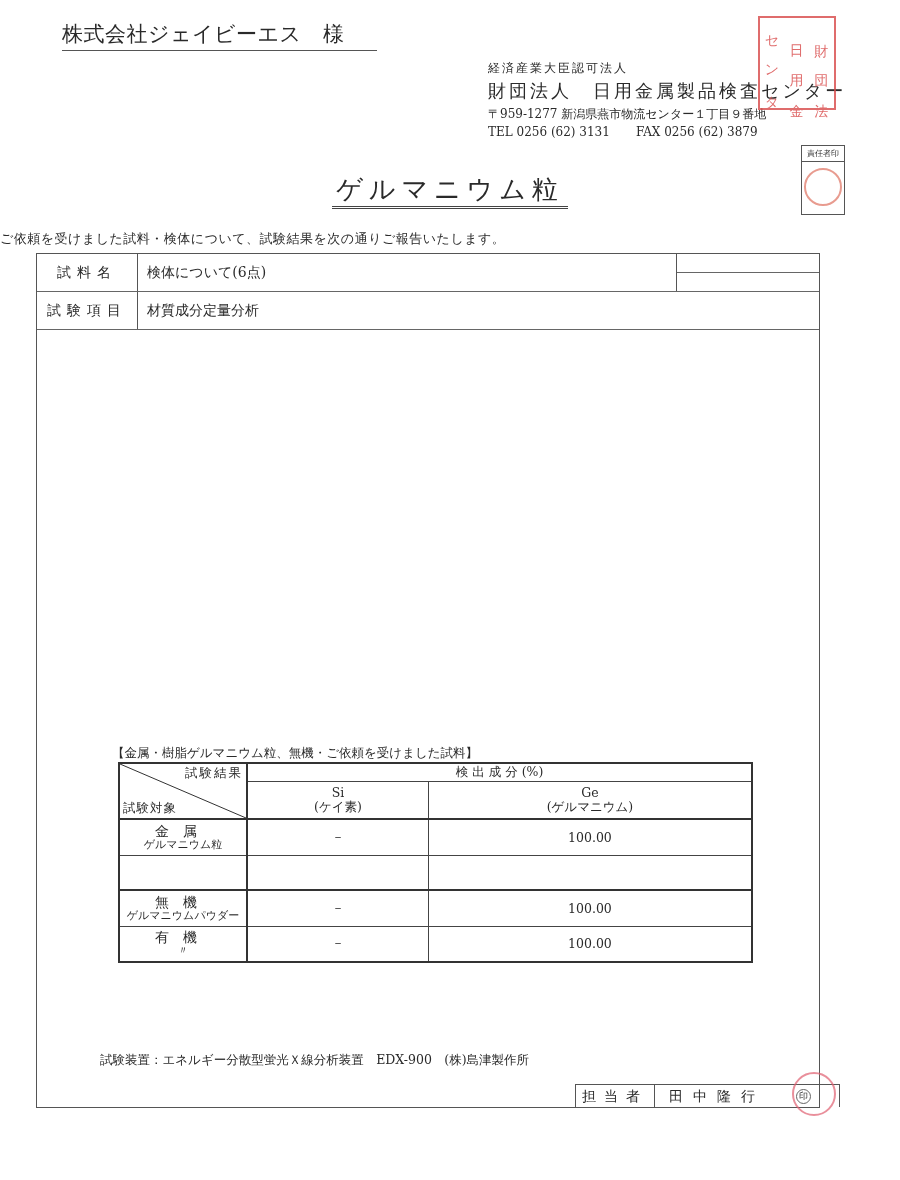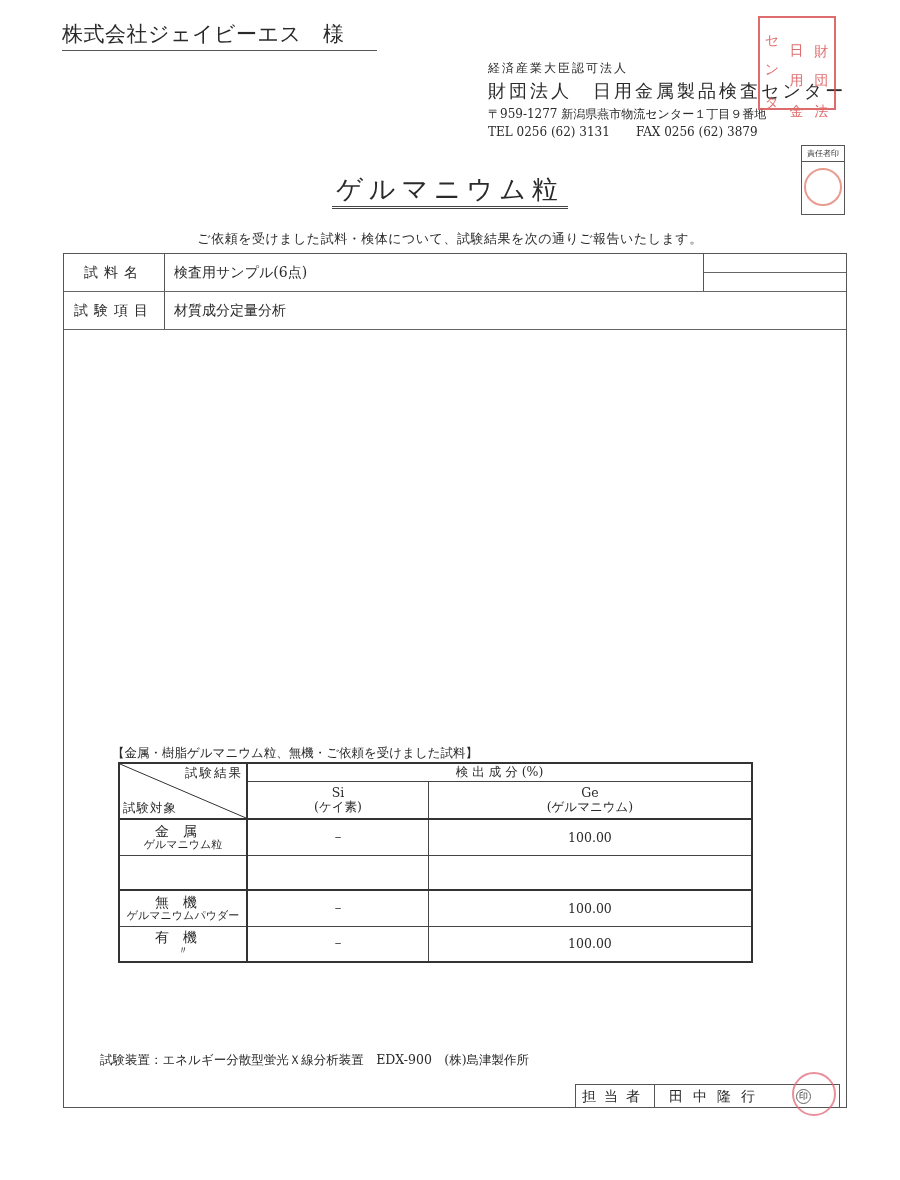--- a/index.html
+++ b/index.html
@@ -32,25 +32,25 @@
   .resp-box .stamp {
     width: 34px; height: 34px; border: 2px solid #e07a6a; border-radius: 50%;
     margin: 6px auto 0; opacity: 0.75;
   }
 
   .title {
     left: 0; width: 900px; top: 172px; text-align: center; font-size: 26px; letter-spacing: 6px;
   }
   .title span { border-bottom: 3px double #444; padding: 0 4px 2px; }
   .intro {
-    left: 0; width: 900px; top: 230px; text-align: center; font-size: 13px; letter-spacing: 0.5px;
+    left: 0; width: 900px; top: 230px; text-align: left; font-size: 13px; letter-spacing: 0.5px;
   }
 
   .mainbox {
-    left: 63px; top: 253px; width: 784px; height: 855px; border: 1.5px solid #555; box-sizing: border-box; padding-left: 20px;
+    left: 36px; top: 253px; width: 784px; height: 855px; border: 1.5px solid #555; box-sizing: border-box; padding-left: 20px;
   }
   .row { position: absolute; left: 0; width: 100%; border-bottom: 1.5px solid #666; box-sizing: border-box; }
   .row .label {
     position: absolute; left: 0; top: 0; bottom: 0; width: 100px; border-right: 1.5px solid #555;
     display: flex; align-items: center; justify-content: center; font-size: 14px; letter-spacing: 6px;
   }
   .row .val {
     position: absolute; left: 110px; top: 0; bottom: 0; display: flex; align-items: center; font-size: 14px;
   }
   .row1 { top: 0; height: 38px; }
@@ -119,21 +119,21 @@
   <div class="lbl">責任者印</div>
   <div class="stamp"></div>
 </div>
 
 <div class="abs title"><span>ゲルマニウム粒</span></div>
 <div class="abs intro">ご依頼を受けました試料・検体について、試験結果を次の通りご報告いたします。</div>
 
 <div class="abs mainbox">
   <div class="row row1">
     <div class="label">試料名</div>
-    <div class="val">検査用サンプル(6点)</div>
+    <div class="val">検体について(6点)</div>
     <div class="side">
         <div></div>
         <div></div>
       </div>
   </div>
   <div class="row row2">
     <div class="label">試験項目</div>
     <div class="val">材質成分定量分析</div>
   </div>
 </div>

